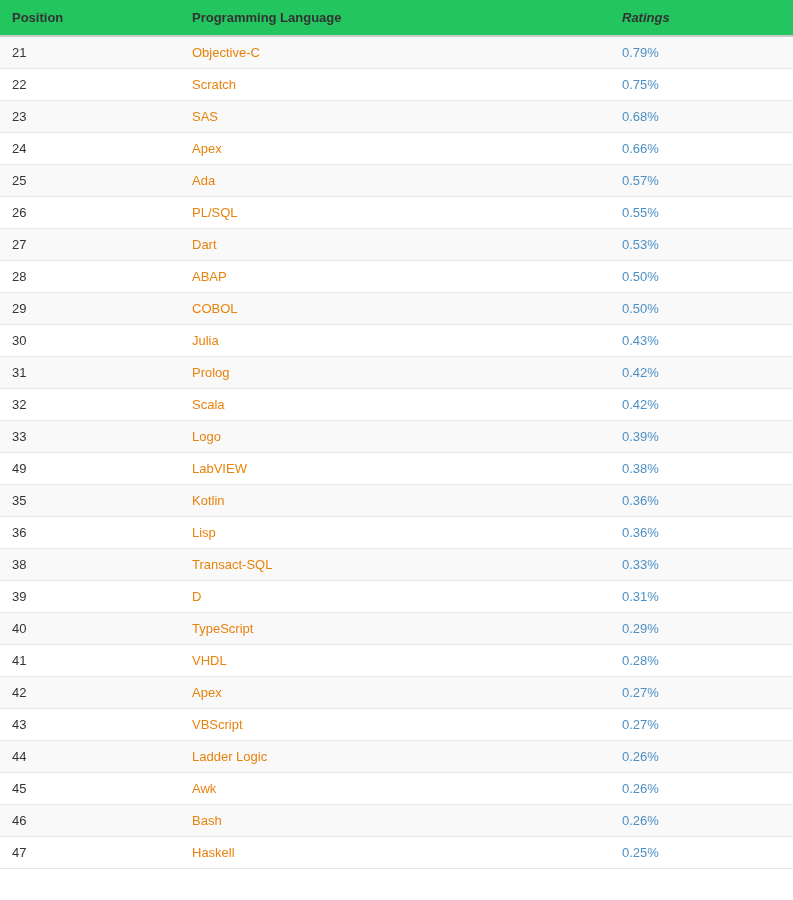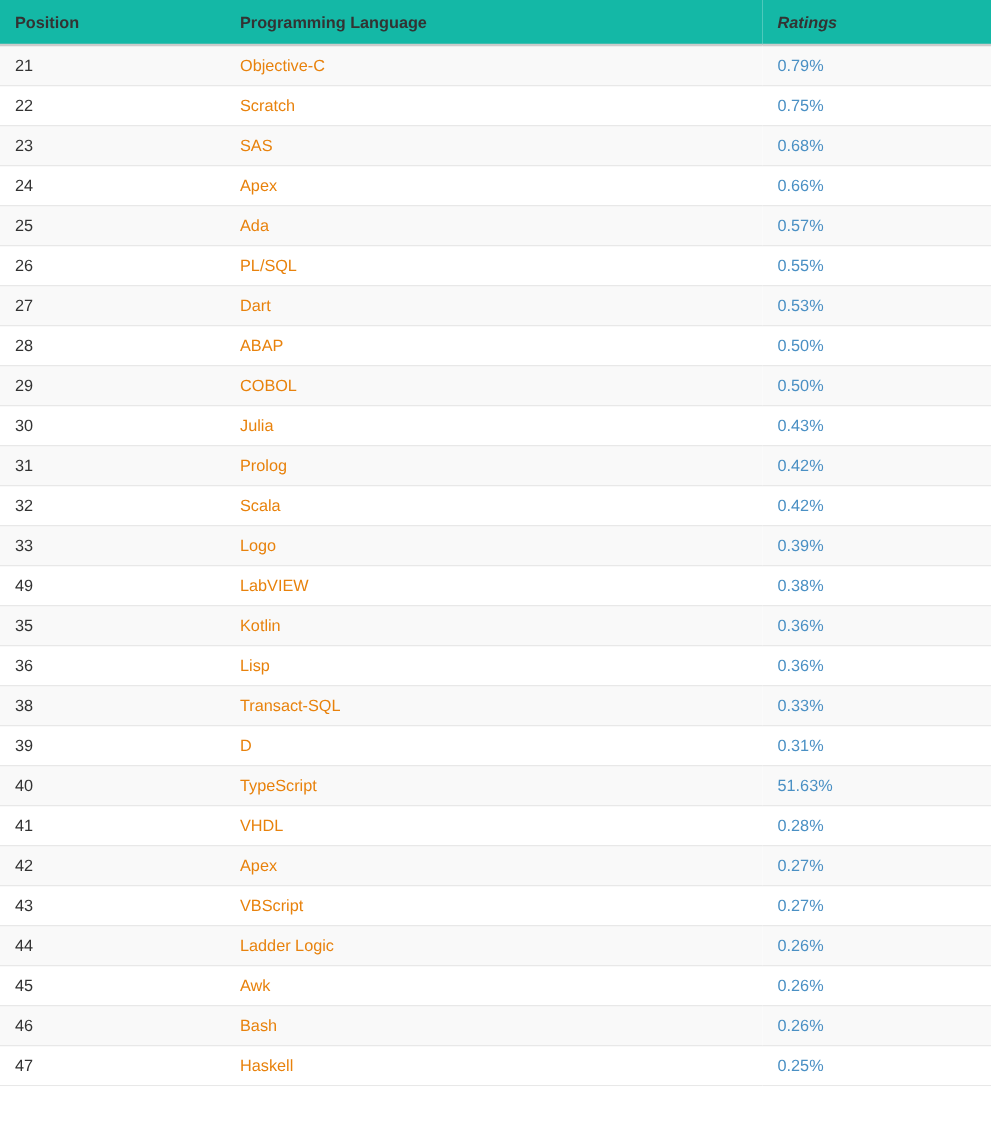--- a/index.html
+++ b/index.html
@@ -15,21 +15,21 @@
     }
     .table-container {
       width: 793px;
       margin: 0 auto;
     }
     table {
       width: 100%;
       border-collapse: collapse;
     }
     thead tr {
-      background: #14b8a6;
+      background: #22c55e;
       border-bottom: 2px solid #ccc;
     }
     thead th {
       padding: 10px 12px;
       text-align: left;
       font-weight: bold;
       font-size: 13px;
       color: #333;
     }
     tbody tr {
@@ -161,21 +161,21 @@
           <td class="rating-col">0.33%</td>
         </tr>
         <tr>
           <td class="pos-col">39</td>
           <td class="lang-col">D</td>
           <td class="rating-col">0.31%</td>
         </tr>
         <tr>
           <td class="pos-col">40</td>
           <td class="lang-col">TypeScript</td>
-          <td class="rating-col">51.63%</td>
+          <td class="rating-col">0.29%</td>
         </tr>
         <tr>
           <td class="pos-col">41</td>
           <td class="lang-col">VHDL</td>
           <td class="rating-col">0.28%</td>
         </tr>
         <tr>
           <td class="pos-col">42</td>
           <td class="lang-col">Apex</td>
           <td class="rating-col">0.27%</td>

